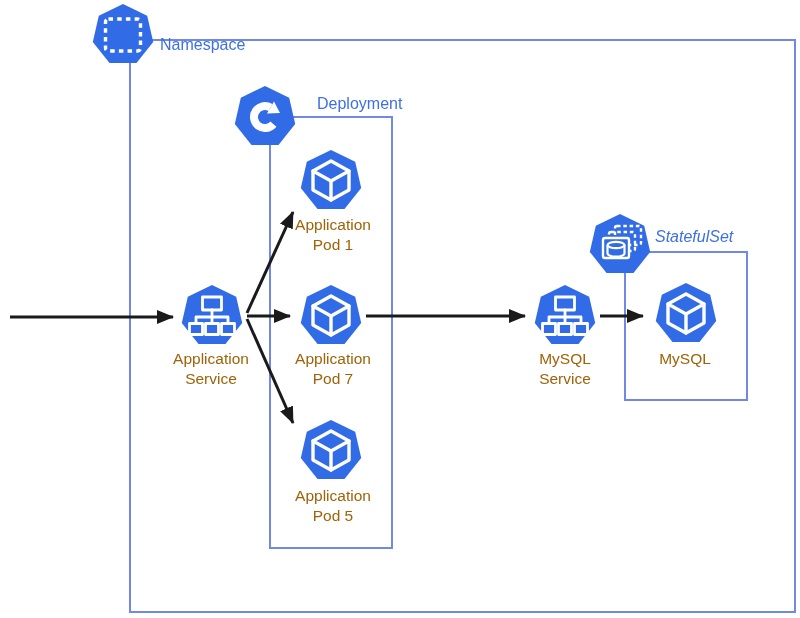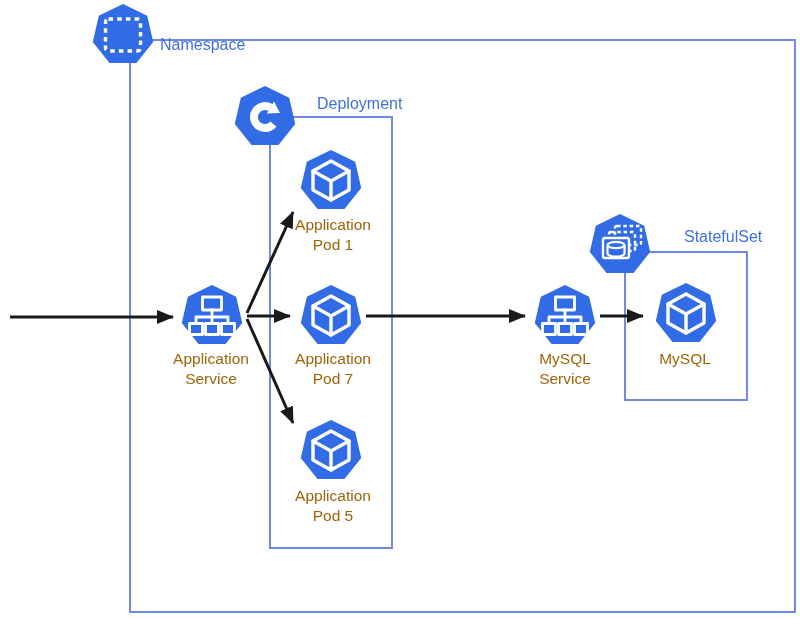--- a/index.html
+++ b/index.html
@@ -93,21 +93,21 @@
     <use href="#icon-svc" x="180" y="284"></use>
     <use href="#icon-pod" x="299" y="149"></use>
     <use href="#icon-pod" x="299" y="284"></use>
     <use href="#icon-pod" x="299" y="419"></use>
     <use href="#icon-svc" x="533" y="284"></use>
     <use href="#icon-pod" x="654" y="282"></use>
   </svg>
 
   <div class="glabel" style="left:160px;top:18px;margin-top:18px;">Namespace</div>
   <div class="glabel" style="left:302px;top:95px;margin-left:15px;">Deployment</div>
-  <div class="glabel" style="left:684px;top:228px;">StatefulSet</div>
+  <div class="glabel" style="left:655px;top:228px;font-style:italic;">StatefulSet</div>
 
   <div class="nlabel" style="left:146px;top:349px;">
     <span>Application</span>
     <span>Service</span>
   </div>
   <div class="nlabel" style="left:268px;top:215px;">
     <span>Application</span>
     <span>Pod 1</span>
   </div>
   <div class="nlabel" style="left:268px;top:349px;">

